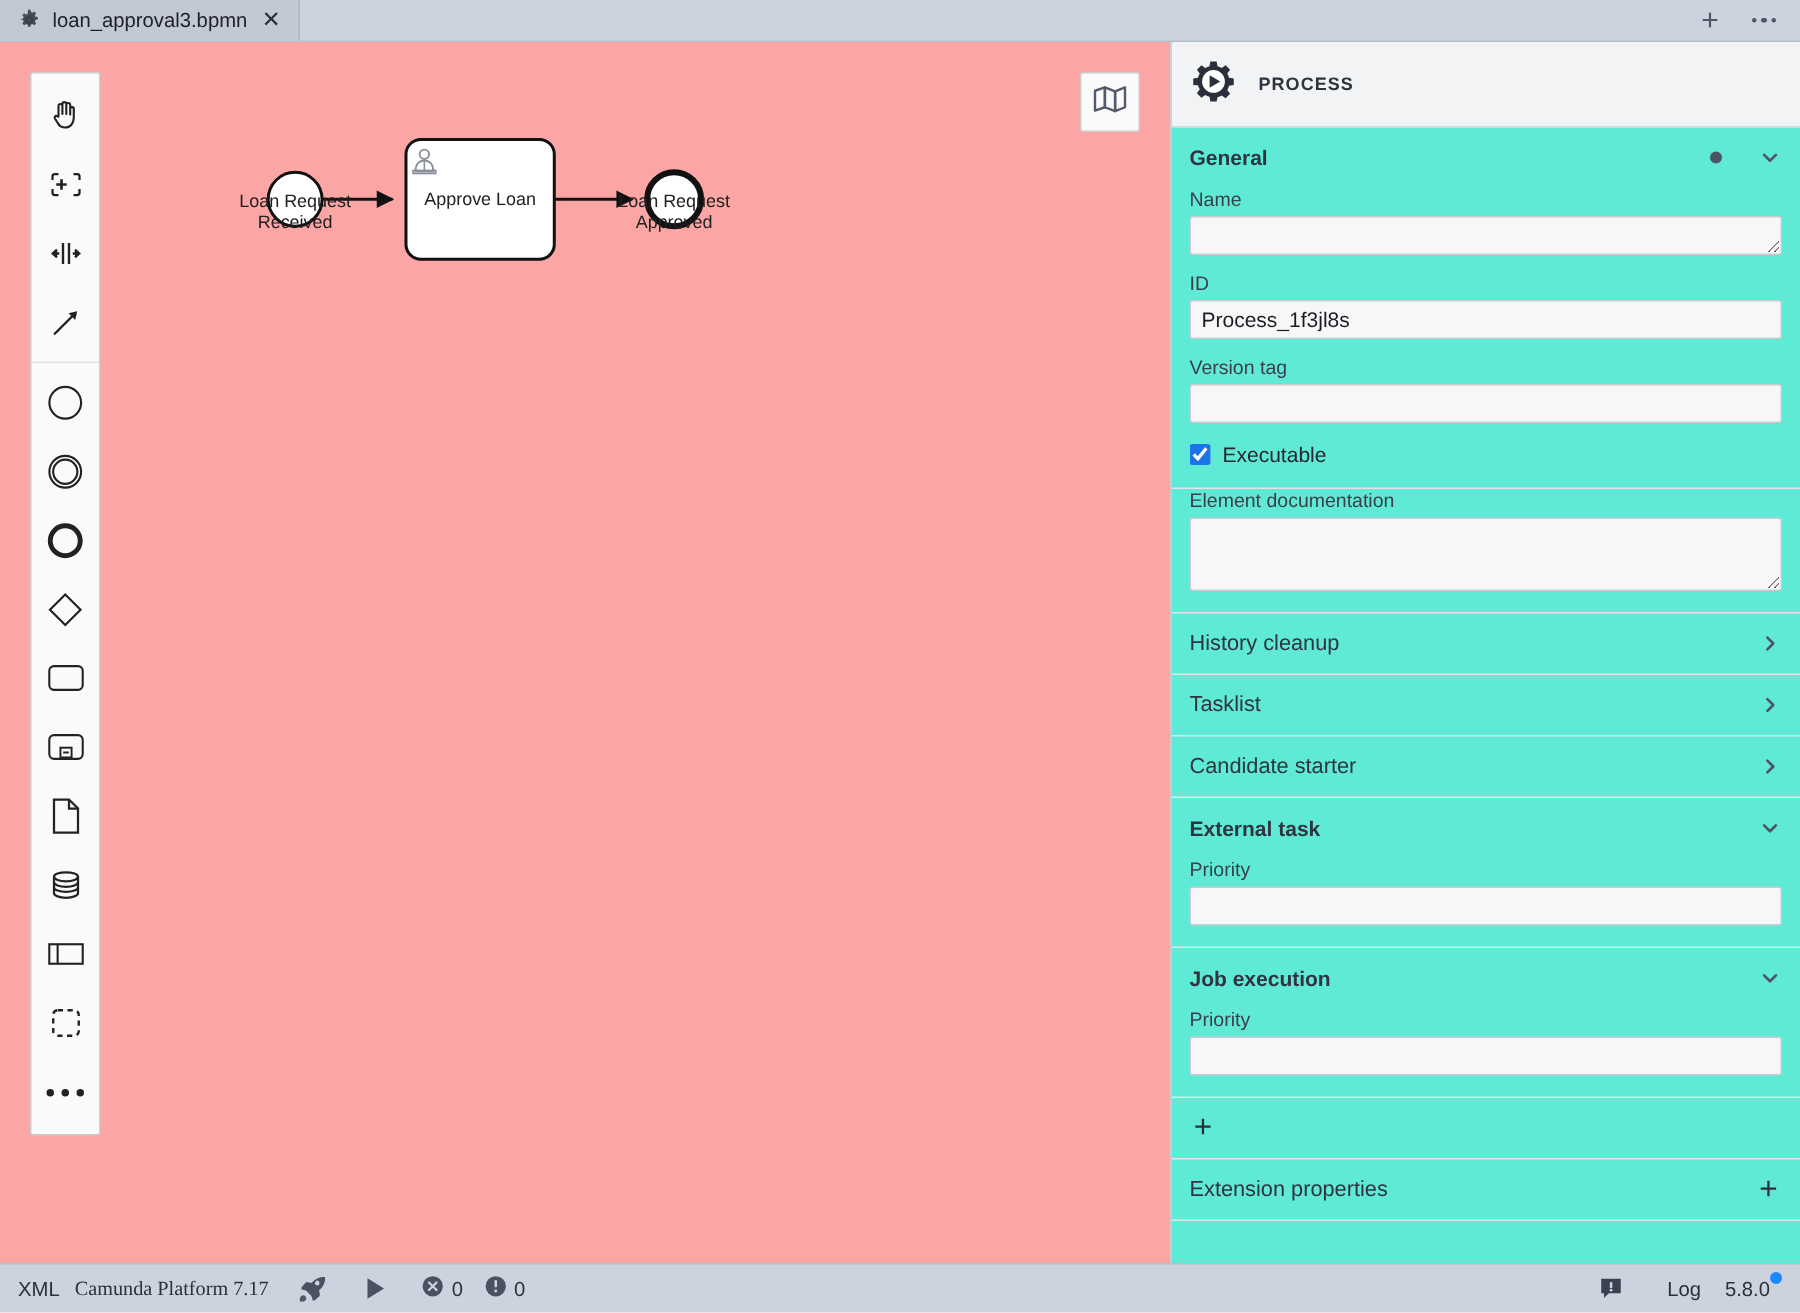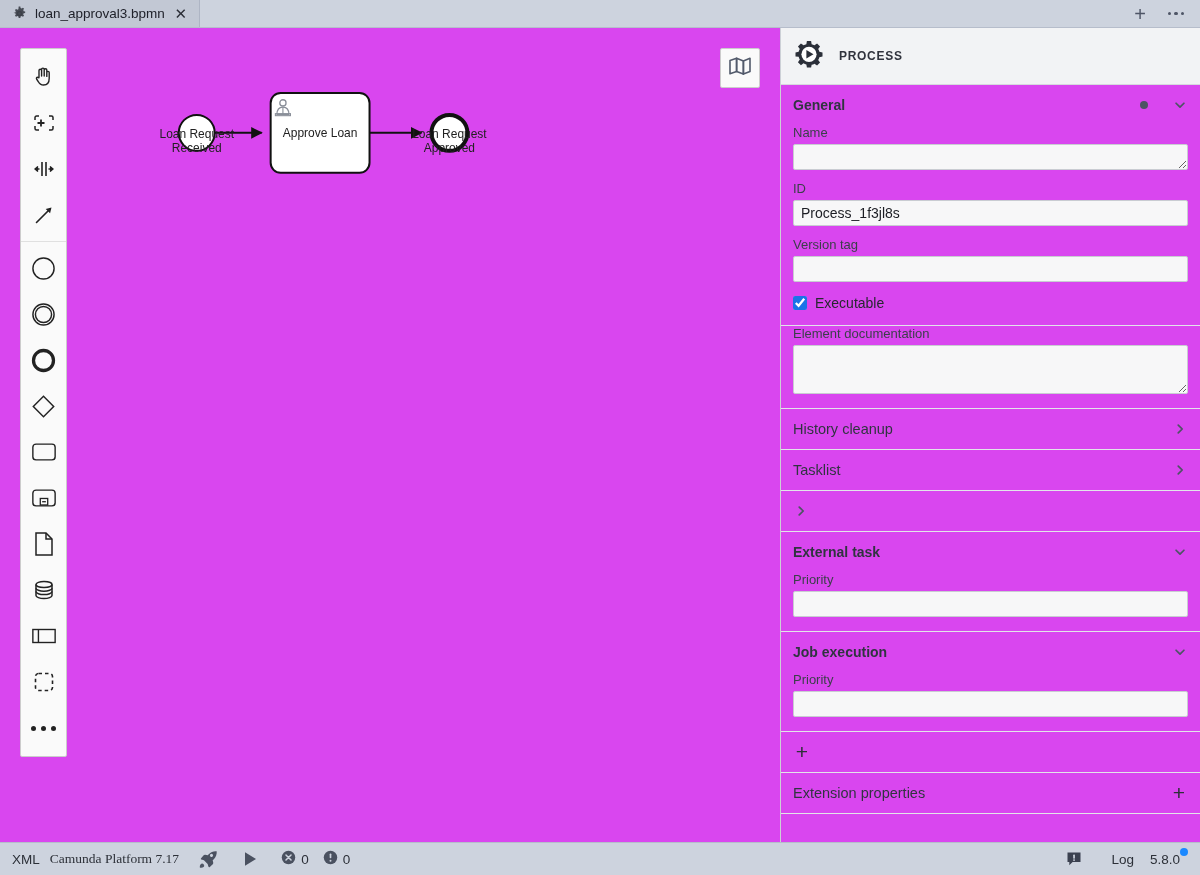--- a/index.html
+++ b/index.html
@@ -57,21 +57,21 @@
   .dots3 { display:flex; gap:3px; align-items:center; }
   .dots3 i { width: 3.5px; height: 3.5px; border-radius: 50%; background: #4e5566; display:block; }
 
   
   .workspace { flex: 1; display: flex; min-height: 0; position: relative; }
 
   
   .canvas-wrap {
     position: relative;
     flex: 1;
-    background: #d946ef;
+    background: #fca5a5;
     overflow: hidden;
     text-align: center;
   }
 
   
   .palette {
     position: absolute;
     left: 20px; top: 20px;
     width: 47px;
     background: #fafafa;
@@ -106,21 +106,21 @@
     font-family: "Liberation Sans", sans-serif;
     font-size: 12px;
     fill: #212121;
   }
   .bpmn-task-label { font-size: 12px; }
 
   
   .props {
     width: 420px;
     flex: 0 0 420px;
-    background: #d946ef;
+    background: #5eead4;
     border-left: 1px solid #ccd0d6;
     display: flex; flex-direction: column;
     min-height: 0;
     overflow: hidden;
   }
   .props-header {
     display: flex; align-items: center; gap: 14px;
     height: 57px;
     flex: 0 0 57px;
     padding: 0 12px;
@@ -460,20 +460,21 @@
             <span class="chev">
               <svg width="14" height="14" viewBox="0 0 16 16" fill="none" stroke="currentColor" stroke-width="2" stroke-linecap="round" stroke-linejoin="round">
                   <path d="M6 3.5L10.5 8 6 12.5"></path>
                 </svg>
             </span>
           </div>
         </div>
 
         <div class="group">
           <div class="group-header plain">
+            <span class="gh-title">Candidate starter</span>
             <span class="chev">
               <svg width="14" height="14" viewBox="0 0 16 16" fill="none" stroke="currentColor" stroke-width="2" stroke-linecap="round" stroke-linejoin="round">
                   <path d="M6 3.5L10.5 8 6 12.5"></path>
                 </svg>
             </span>
           </div>
         </div>
 
         <div class="group">
           <div class="group-header">

